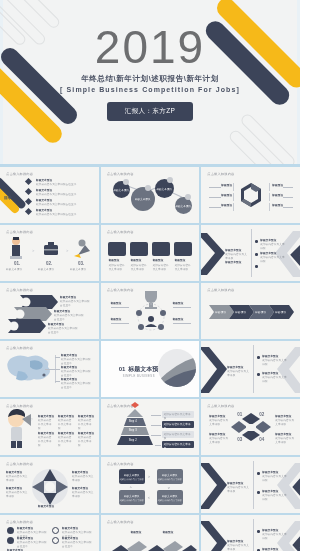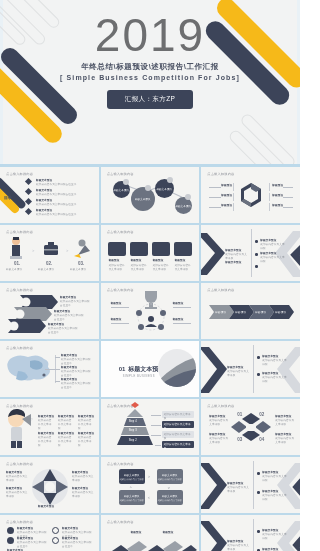--- a/index.html
+++ b/index.html
@@ -42,21 +42,21 @@
   .br-o1{ width: 12px; height: 70px;  left: 262px; top: 106px; }
   .br-o2{ width: 12px; height: 58px;  left: 246px; top: 124px; }
   .edge-l { position: absolute; left: 0; top: 0; width: 3px; height: 165px; background: #e9f1f6; }
   .edge-r { position: absolute; right: 0; top: 0; width: 3px; height: 165px; background: #e9f1f6; }
 
   .hero-inner {
     position: relative; z-index: 4;
     height: 100%;
     display: flex; flex-direction: column;
     align-items: center; justify-content: flex-start;
-    padding-top: 12px;
+    padding-top: 24px;
   }
   .year {
     font-size: 46px; line-height: 1;
     color: #6d6e70; font-weight: 400;
     letter-spacing: 2px;
   }
   .main-title {
     margin-top: 4px;
     font-size: 23px; line-height: 1.05;
     color: #3c4459; font-weight: bold;
@@ -148,21 +148,21 @@
       <div class="bar bar-nv bl-n"></div>
       <div class="bar bar-yl bl-y"></div>
       <div class="bar bar-outline br-o1"></div>
       <div class="bar bar-outline br-o2"></div>
       <div class="bar bar-nv br-n"></div>
       <div class="bar bar-yl br-y"></div>
     </div>
 
     <div class="hero-inner">
       <div class="year">2019</div>
-      <div class="sub-cn">年终总结\标题预设\述职报告\工作汇报</div>
+      <div class="sub-cn">年终总结\新年计划\述职报告\新年计划</div>
       <div class="sub-en">[ Simple Business Competition For Jobs]</div>
       <div class="badge">汇报人：东方ZP</div>
     </div>
   </div>
 
   <div class="grid">
 
     <div class="thumb">
       <div class="t-head">点击输入标题内容</div>
       <div class="t-body">

